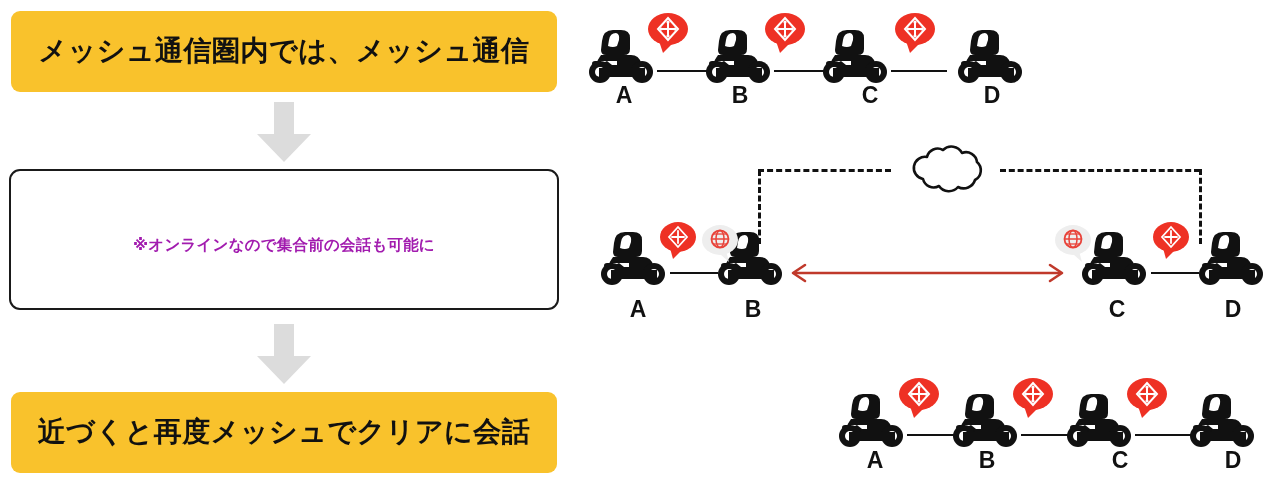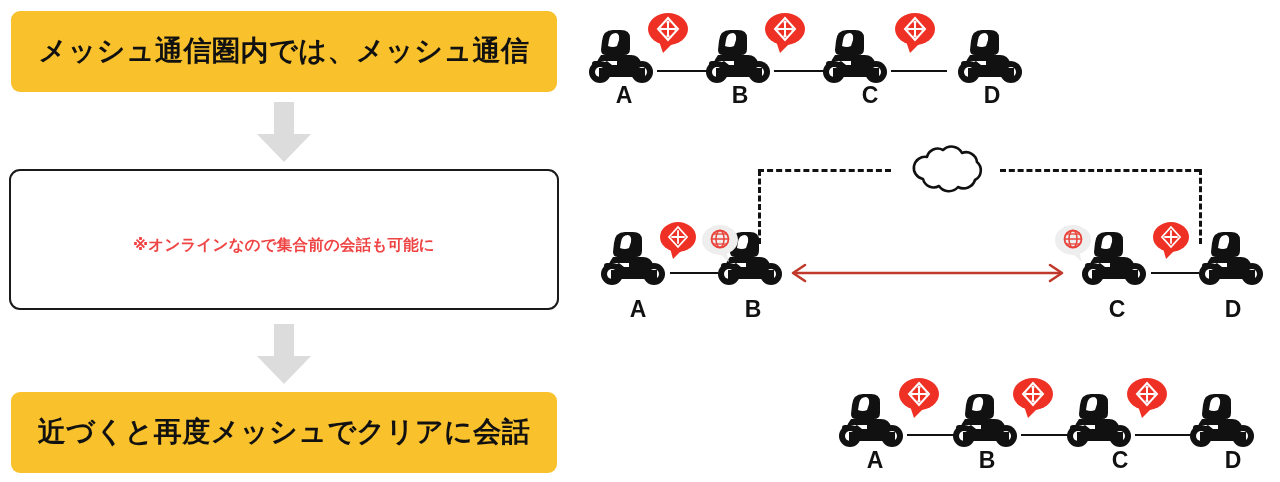--- a/index.html
+++ b/index.html
@@ -44,21 +44,21 @@
     font-size: 28px;
     font-weight: bold;
     color: #111111;
     letter-spacing: 0.5px;
     line-height: 1.15;
     white-space: nowrap;
   }
   .panel-sub {
     font-size: 15.5px;
     font-weight: bold;
-    color: #ef4444;
+    color: #a21caf;
     letter-spacing: 0.2px;
     margin-top: 12px;
     white-space: nowrap;
   }
 
   .panel-1 { left: 11px;  top: 11px;  width: 546px; height: 81px; }
   .panel-2 { left: 9px;   top: 169px; width: 550px; height: 141px; }
   .panel-3 { left: 11px;  top: 392px; width: 546px; height: 81px; }
 
   

